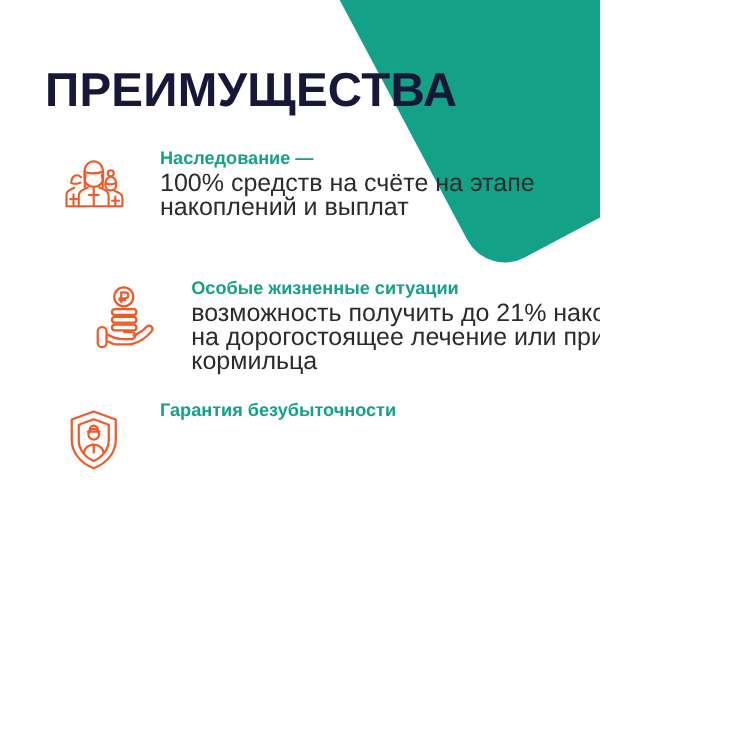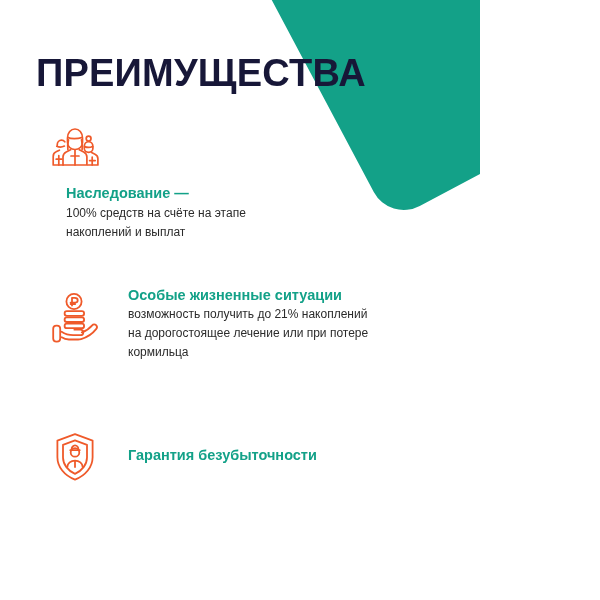--- a/index.html
+++ b/index.html
@@ -78,30 +78,30 @@
   .benefit-heading {
     color: #13a188;
     font-size: 14.5px;
     line-height: 18.5px;
     font-weight: bold;
     margin: 0 0 1px 0;
     white-space: pre-line;
   }
   .benefit-text {
     color: #2b2b2b;
-    font-size: 12px;
+    font-size: 20px;
     line-height: 19px;
     margin: 0;
     white-space: pre-line;
   }
 
   
-  .benefit.item-0 { margin-top: 0px; flex-direction: column; }
-  .benefit.item-1 { margin-top: 44px; }
-  .benefit.item-2 { margin-top: 63px; align-items: center; }
+  .benefit.item-0 { margin-top: 0px; }
+  .benefit.item-1 { margin-top: 44px; margin-left: 25px; }
+  .benefit.item-2 { margin-top: 21px; }
   .benefit.item-3 { margin-top: 45px; }
 
   .benefit.item-1 .benefit-icon,
   .benefit.item-2 .benefit-icon { padding-top: 6px; }
   .benefit.item-3 .benefit-icon { padding-top: 26px; }
 </style>
 </head>
 <body>
 
 <div class="page">

